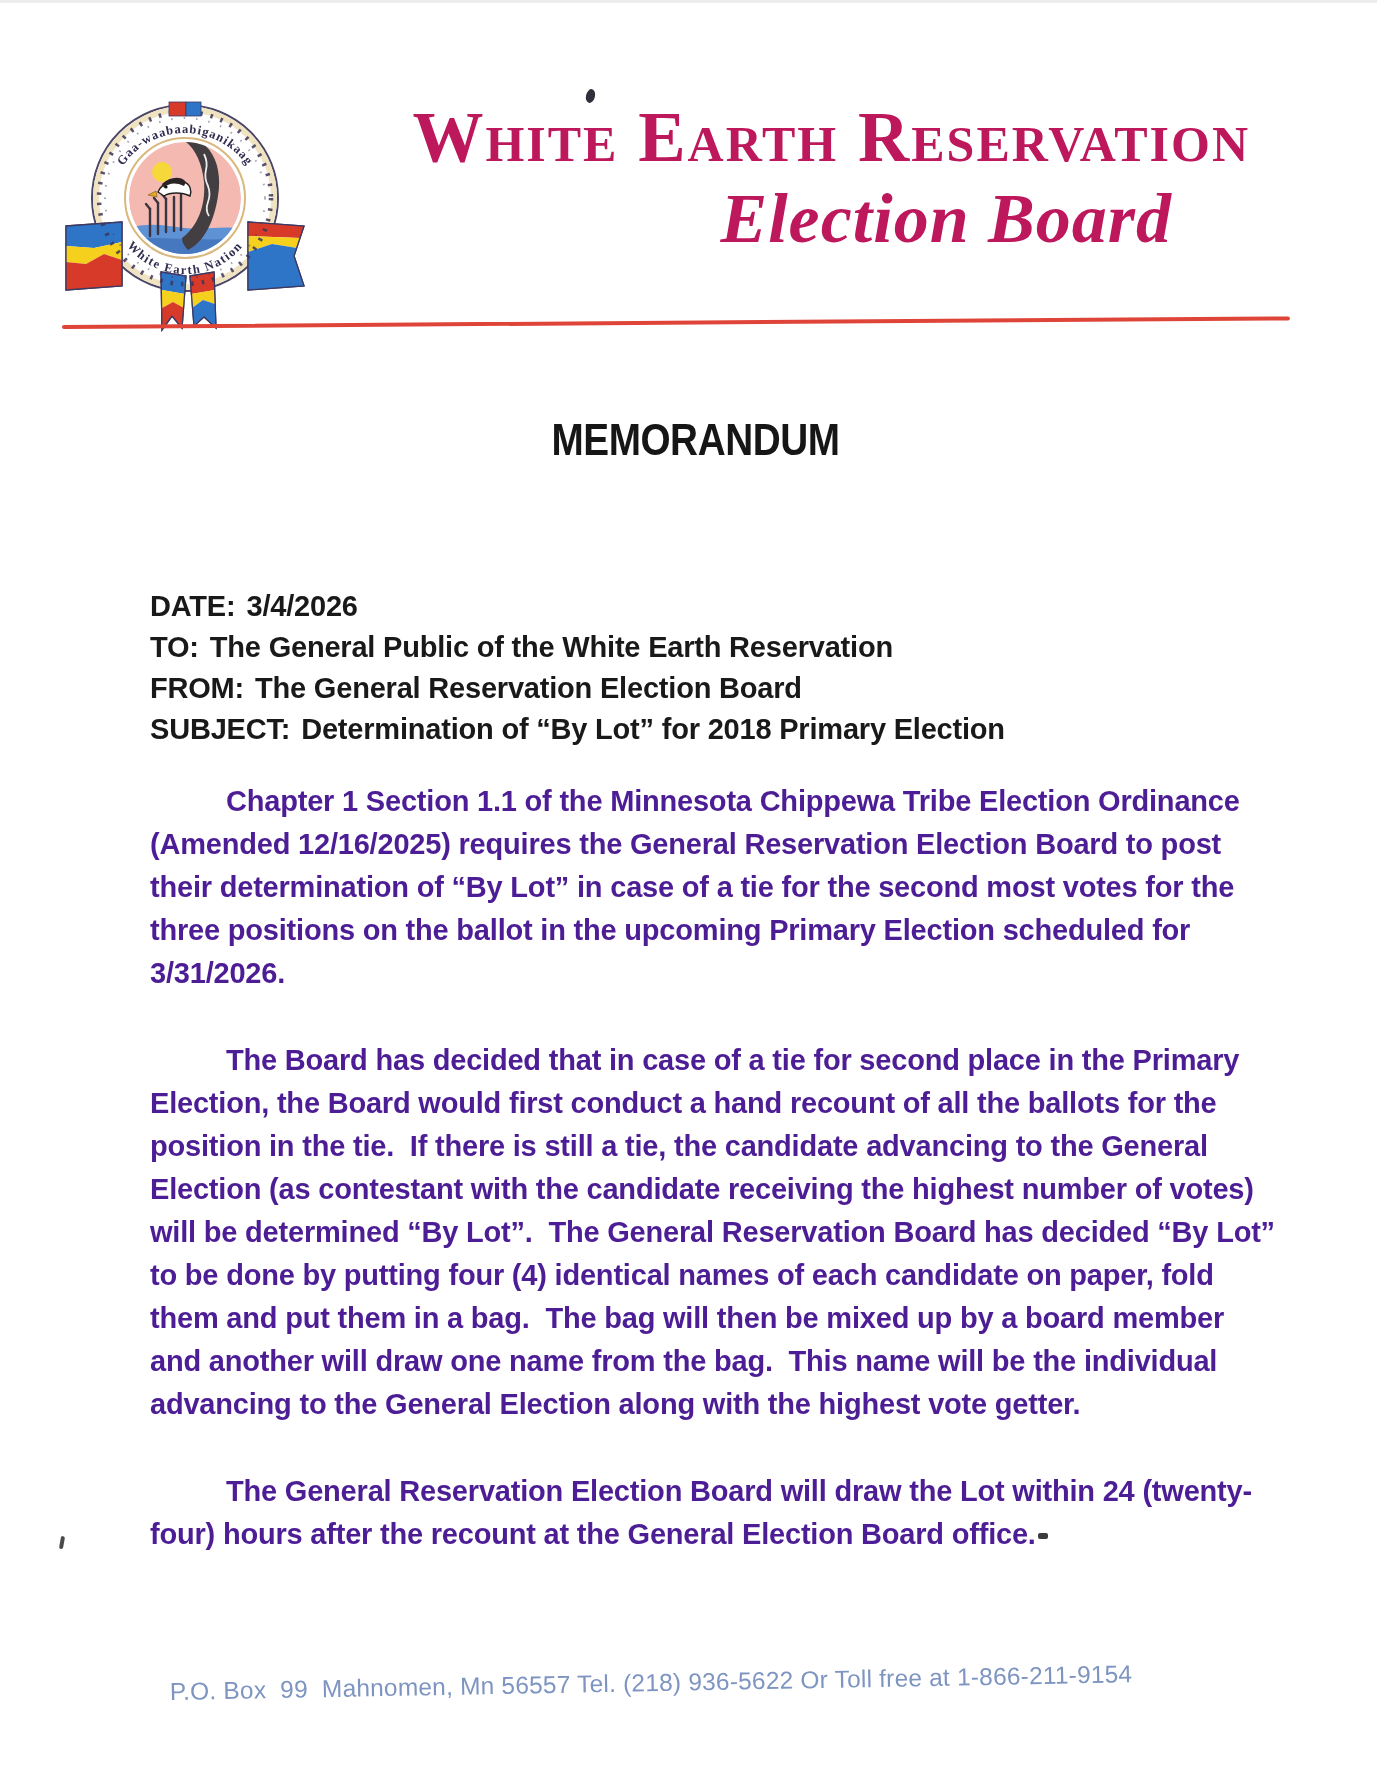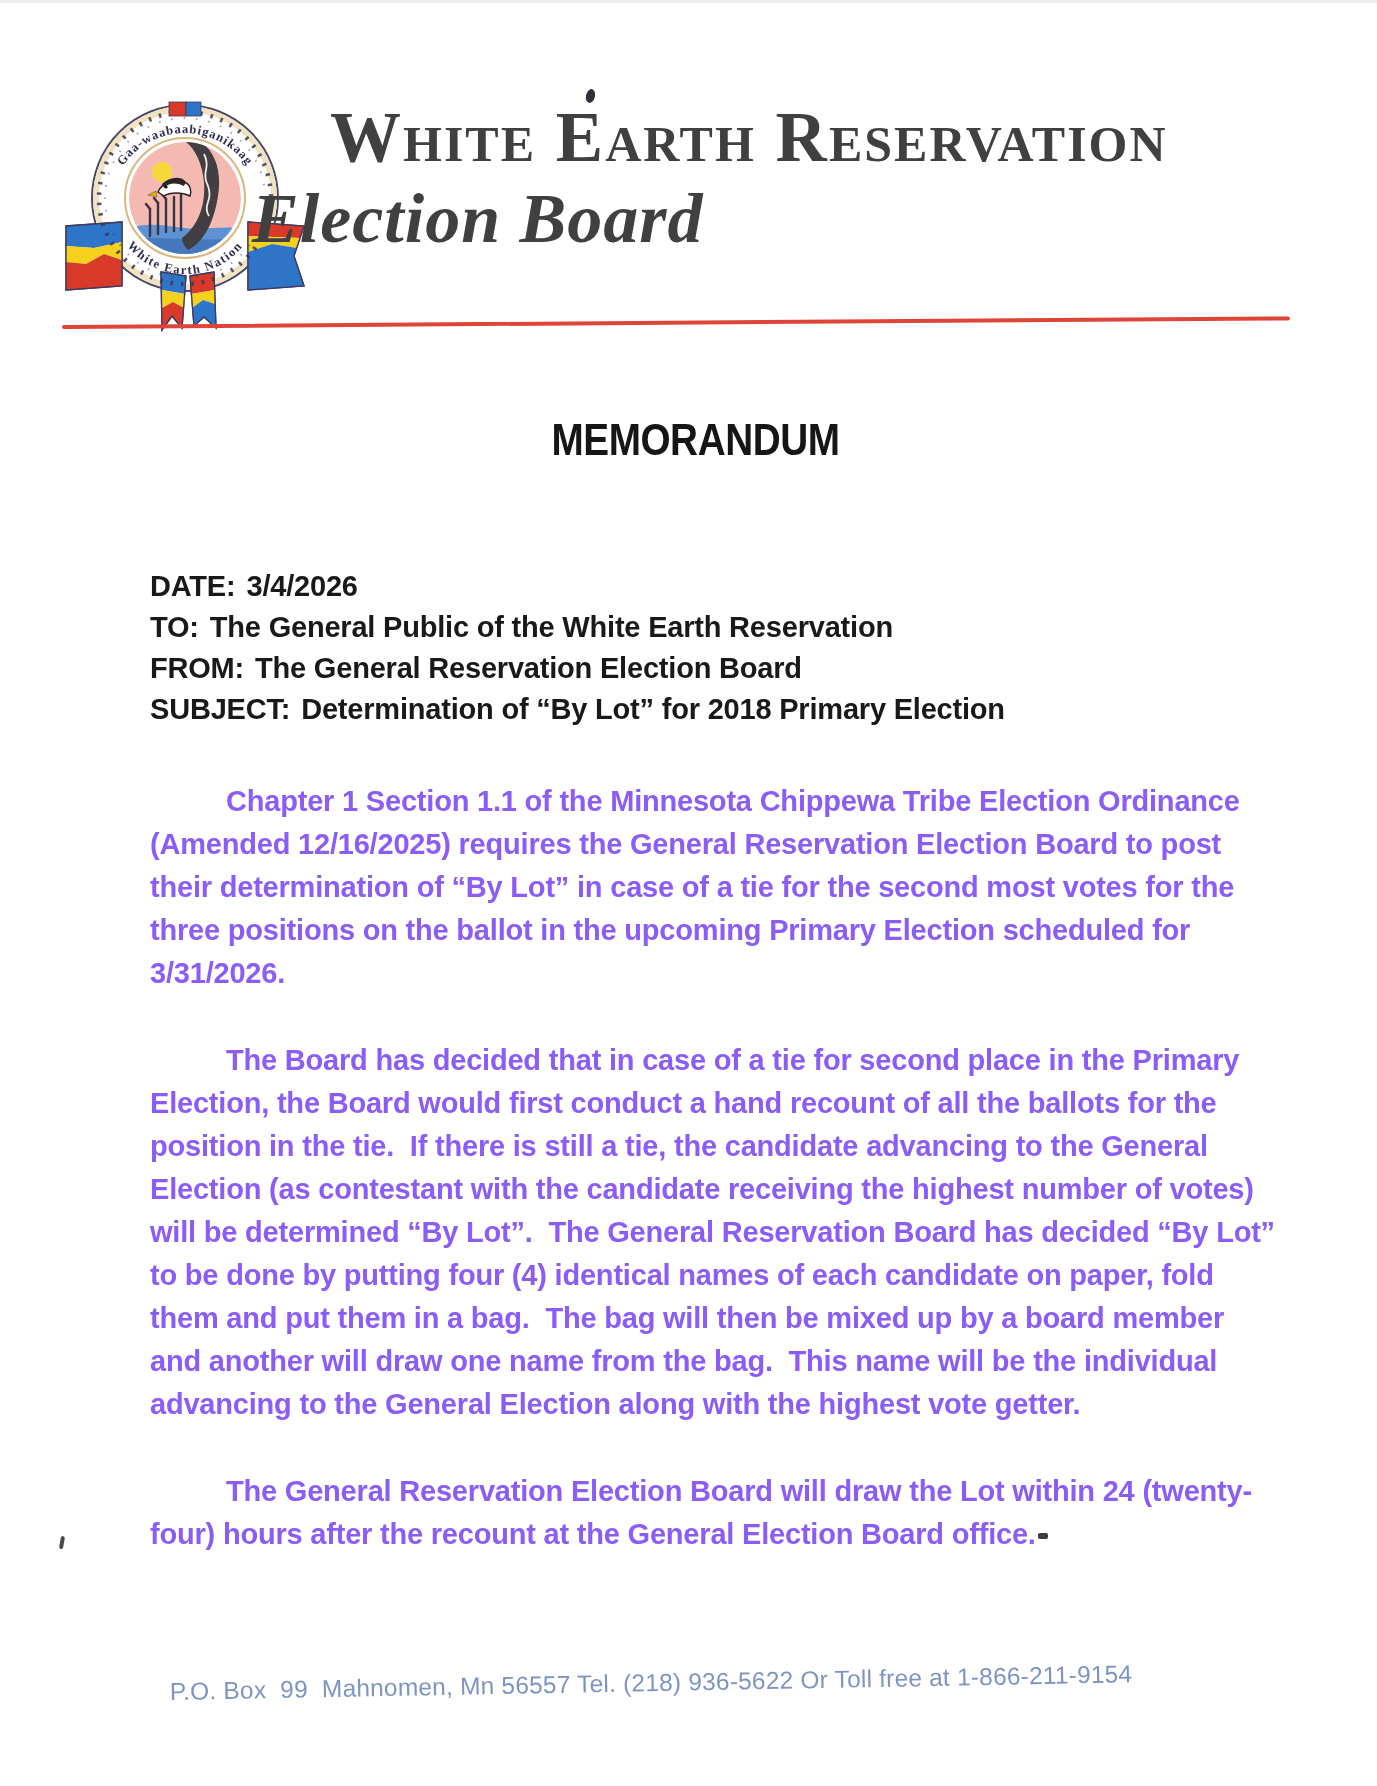--- a/index.html
+++ b/index.html
@@ -12,21 +12,21 @@
   }
   .page::before{
     content:"";position:absolute;left:0;top:0;width:100%;height:3px;
     background:#ededf0;
   }
 
   
   .logo{position:absolute;left:58px;top:76px;width:252px;height:258px;}
   .title-block{
     position:absolute;left:330px;top:94px;width:920px;
-    text-align:left;color:#404040;
+    text-align:right;color:#be185d;
     font-family:"Liberation Serif",serif;font-weight:bold;
   }
   .title-line1{
     font-size:71px;line-height:86px;font-variant:small-caps;letter-spacing:2px;
   }
   .title-line2{
     font-size:70px;line-height:78px;letter-spacing:1px;
     transform:translateX(-78px);
     font-style:italic;
   }
@@ -42,28 +42,28 @@
 
   
   .memo-heading-wrap{
     position:absolute;left:140px;top:414px;width:1110px;text-align:center;
   }
   .memo-heading{
     display:inline-block;font-size:45px;font-weight:700;color:#161616;
     letter-spacing:-0.5px;transform:scaleX(0.86);
   }
   .fields{
-    position:absolute;left:150px;top:566px;width:1150px;
+    position:absolute;left:150px;top:586px;width:1150px;
     color:#191919;font-size:29px;font-weight:700;letter-spacing:-0.2px;
   }
   .field-row{line-height:41px;white-space:nowrap;}
   .field-value{margin-left:11px;}
   .paragraphs{
     position:absolute;left:150px;top:780px;width:1128px;
-    color:#8b5cf6;font-size:29px;font-weight:700;letter-spacing:-0.2px;
+    color:#4c1d95;font-size:29px;font-weight:700;letter-spacing:-0.2px;
   }
   .paragraphs p{
     margin:0 0 44px 0;line-height:43px;text-indent:76px;white-space:pre-wrap;
   }
 
   
   .speck-left{
     position:absolute;left:60px;top:1536px;width:3.5px;height:13px;
     background:#4a4a4a;border-radius:2px;transform:rotate(10deg);
   }

